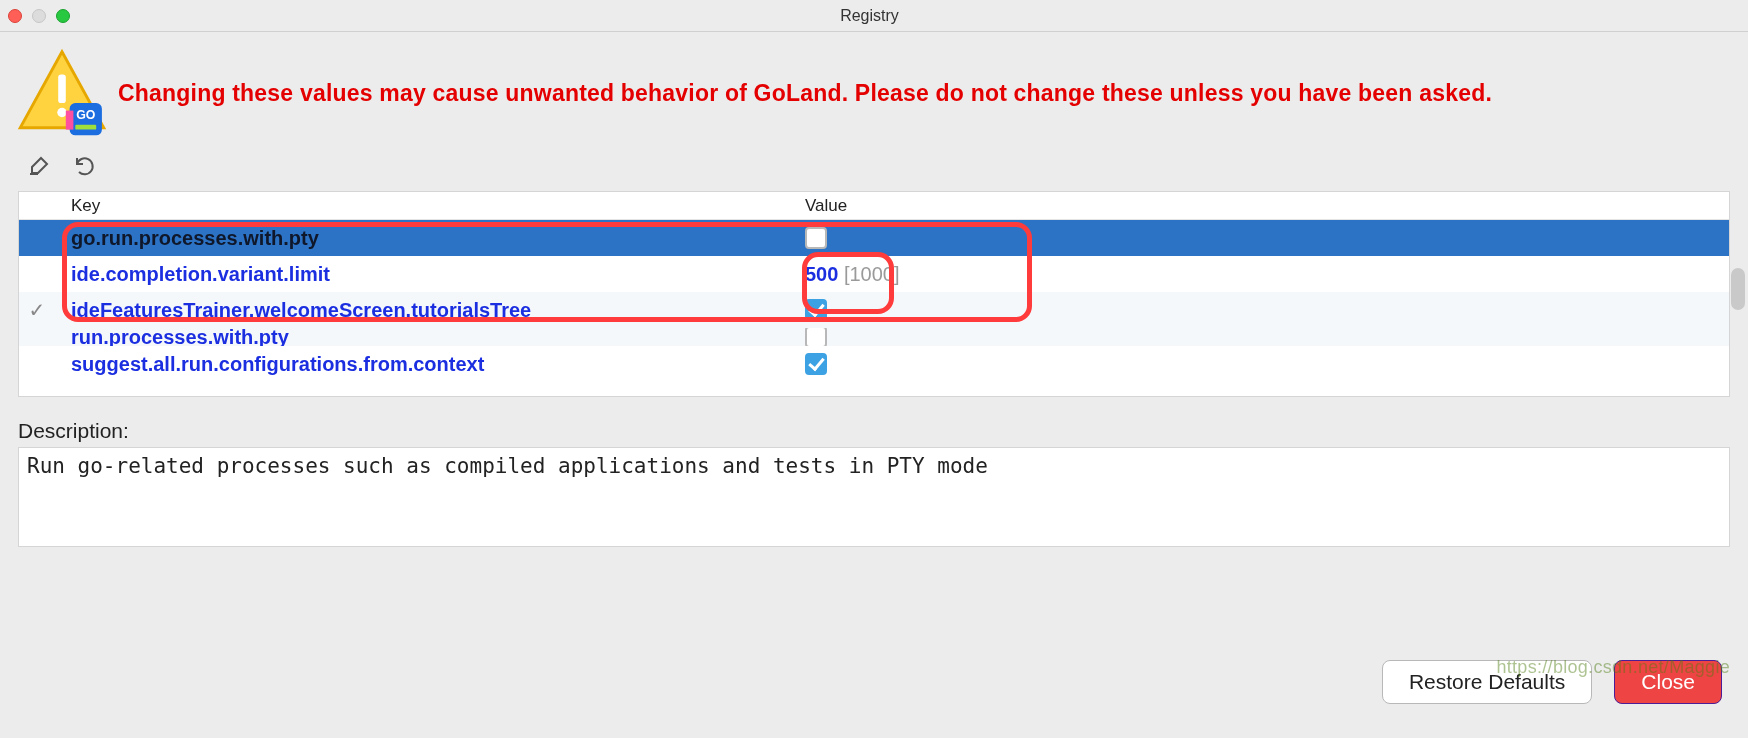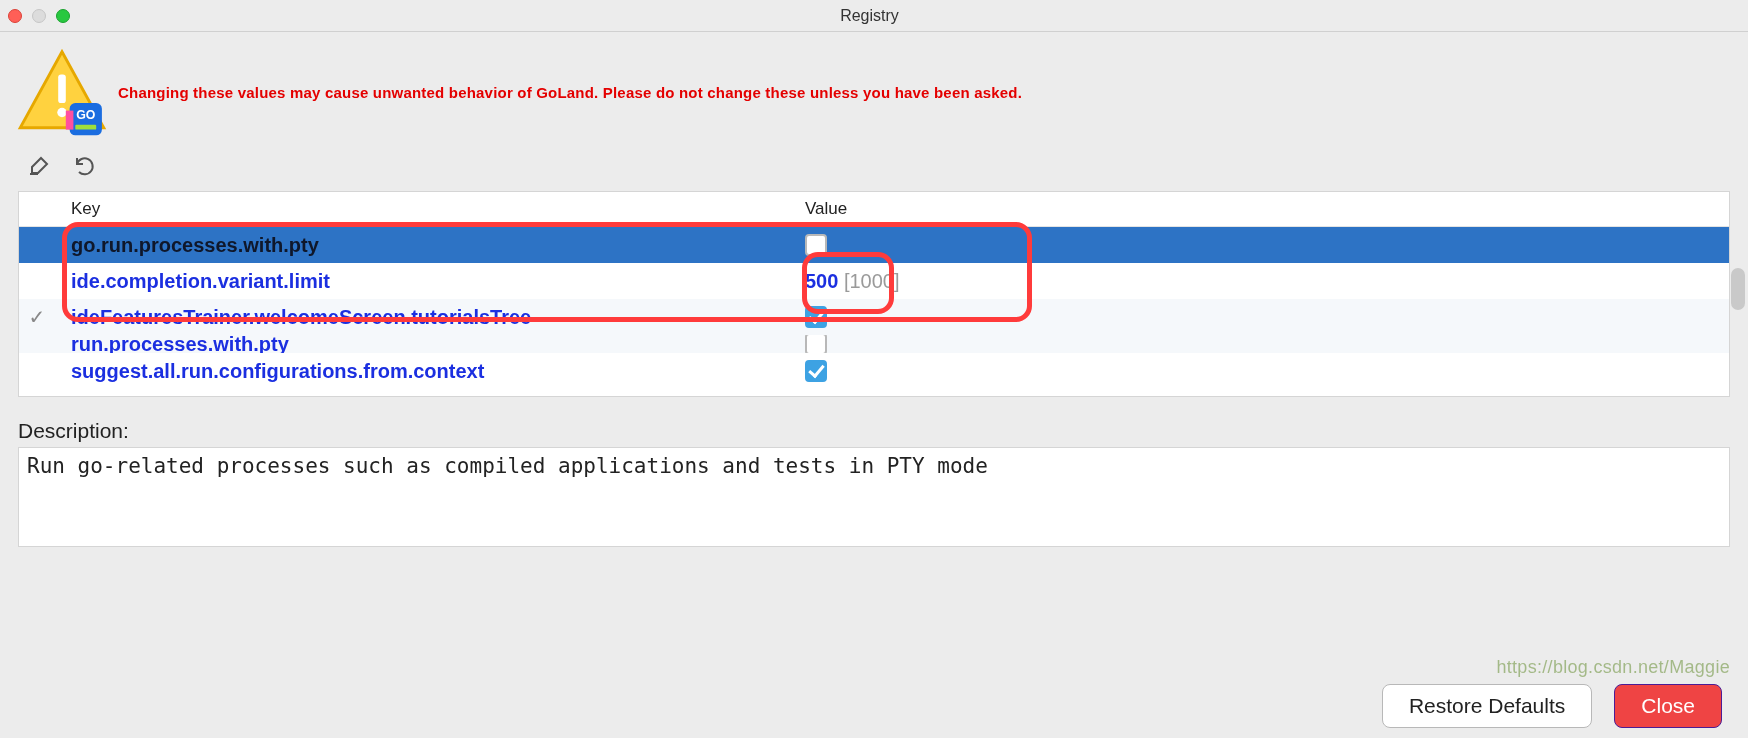--- a/index.html
+++ b/index.html
@@ -8,26 +8,26 @@
   .titlebar { height:32px; display:flex; align-items:center; padding:0 8px; border-bottom:1px solid #d0d0d0; position:relative; }
   .traffic { display:flex; gap:10px; align-items:center; }
   .dot { width:14px; height:14px; border-radius:50%; }
   .dot.red { background:#ff5f57; border:1px solid #db4238; }
   .dot.grey { background:#dcdcdc; border:1px solid #c6c6c6; }
   .dot.green { background:#28c840; border:1px solid #1ba22f; }
   .title-center { position:absolute; left:0; right:9px; text-align:center; font-size:16px; color:#333; }
   .warning-area { display:flex; align-items:center; padding:14px 12px 8px 12px; }
   .warn-icon { width:100px; height:95px; position:relative; display:flex; align-items:center; justify-content:center; }
   .warn-icon svg { width:100px; height:95px; }
-  .warn-text { color:#e40000; font-weight:700; font-size:15px; line-height:1.35; padding-left:6px; letter-spacing:0.2px; }
+  .warn-text { color:#e40000; font-weight:700; font-size:23px; line-height:1.35; padding-left:6px; letter-spacing:0.2px; }
   .toolbar { display:flex; gap:20px; padding:4px 20px 12px 26px; }
   .tool-btn { width:26px; height:26px; display:flex; align-items:center; justify-content:center; color:#555; cursor:pointer; }
   .tool-btn svg { width:24px; height:24px; stroke:#555; }
   .table-wrap { margin:0 18px; background:#fff; border:1px solid #d5d5d5; height:206px; overflow:hidden; position:relative; }
-  .table-head { display:flex; height:35px; border-bottom:1px solid #e4e4e4; font-size:17px; color:#222; align-items:center; position:relative; }
+  .table-head { display:flex; height:28px; border-bottom:1px solid #e4e4e4; font-size:17px; color:#222; align-items:center; position:relative; }
   .col-key { width:768px; padding-left:52px; }
   .col-val { flex:1; padding-left:18px; }
   .rows { overflow:hidden; }
   .row { display:flex; height:36px; align-items:center; font-size:20px; }
   .row-marker { width:36px; display:flex; justify-content:center; color:#888; font-size:20px; }
   .row-key { width:732px; font-weight:700; color:#1b2fe0; padding-left:16px; }
   .row-val { flex:1; padding-left:18px; display:flex; align-items:center; }
   .row.selected { background:#2d73c5; }
   .row.selected .row-key { color:#0f172a; }
   .row.alt { background:#f5f8fb; }
@@ -37,21 +37,21 @@
   .checkbox.checked::after { content:""; width:6px; height:12px; border:solid #fff; border-width:0 3px 3px 0; transform:rotate(40deg); margin-top:-3px; }
   .checkbox.unchecked { border-color:#b8b8b8; }
   .row.partial { height:18px; overflow:hidden; }
   .row.partial .row-key { color:#1b2fe0; }
   .annot { position:absolute; border:5px solid #ff3b3b; border-radius:16px; pointer-events:none; }
   .annot.a1 { left:62px; top:222px; width:970px; height:100px; }
   .annot.a2 { left:802px; top:252px; width:92px; height:62px; }
   .scroll-knob { position:absolute; right:3px; top:268px; width:14px; height:42px; background:#c9c9c9; border-radius:7px; }
   .desc-label { margin:22px 18px 4px 18px; font-size:21px; color:#222; }
   .desc-box { margin:0 18px; background:#fff; border:1px solid #d5d5d5; height:100px; padding:6px 8px; font-family: ui-monospace, Menlo, Consolas, monospace; font-size:21px; color:#222; white-space:pre; }
-  .buttons { position:absolute; right:26px; bottom:10px; display:flex; gap:22px; }
+  .buttons { position:absolute; right:26px; bottom:34px; display:flex; gap:22px; }
   .btn { height:44px; padding:0 26px; border-radius:8px; font-size:21px; display:flex; align-items:center; cursor:pointer; }
   .btn.default { background:#fff; border:1px solid #b8b8b8; color:#222; }
   .btn.primary { background:#ef4444; border:1px solid #4c1d95; color:#fff; font-weight:500; }
   .watermark { position:absolute; right:18px; bottom:60px; font-size:18px; color:#4d7c0f; opacity:0.45; letter-spacing:0.3px; }
 </style>
 </head>
 <body>
 <div class="window">
 
   <div class="titlebar">

